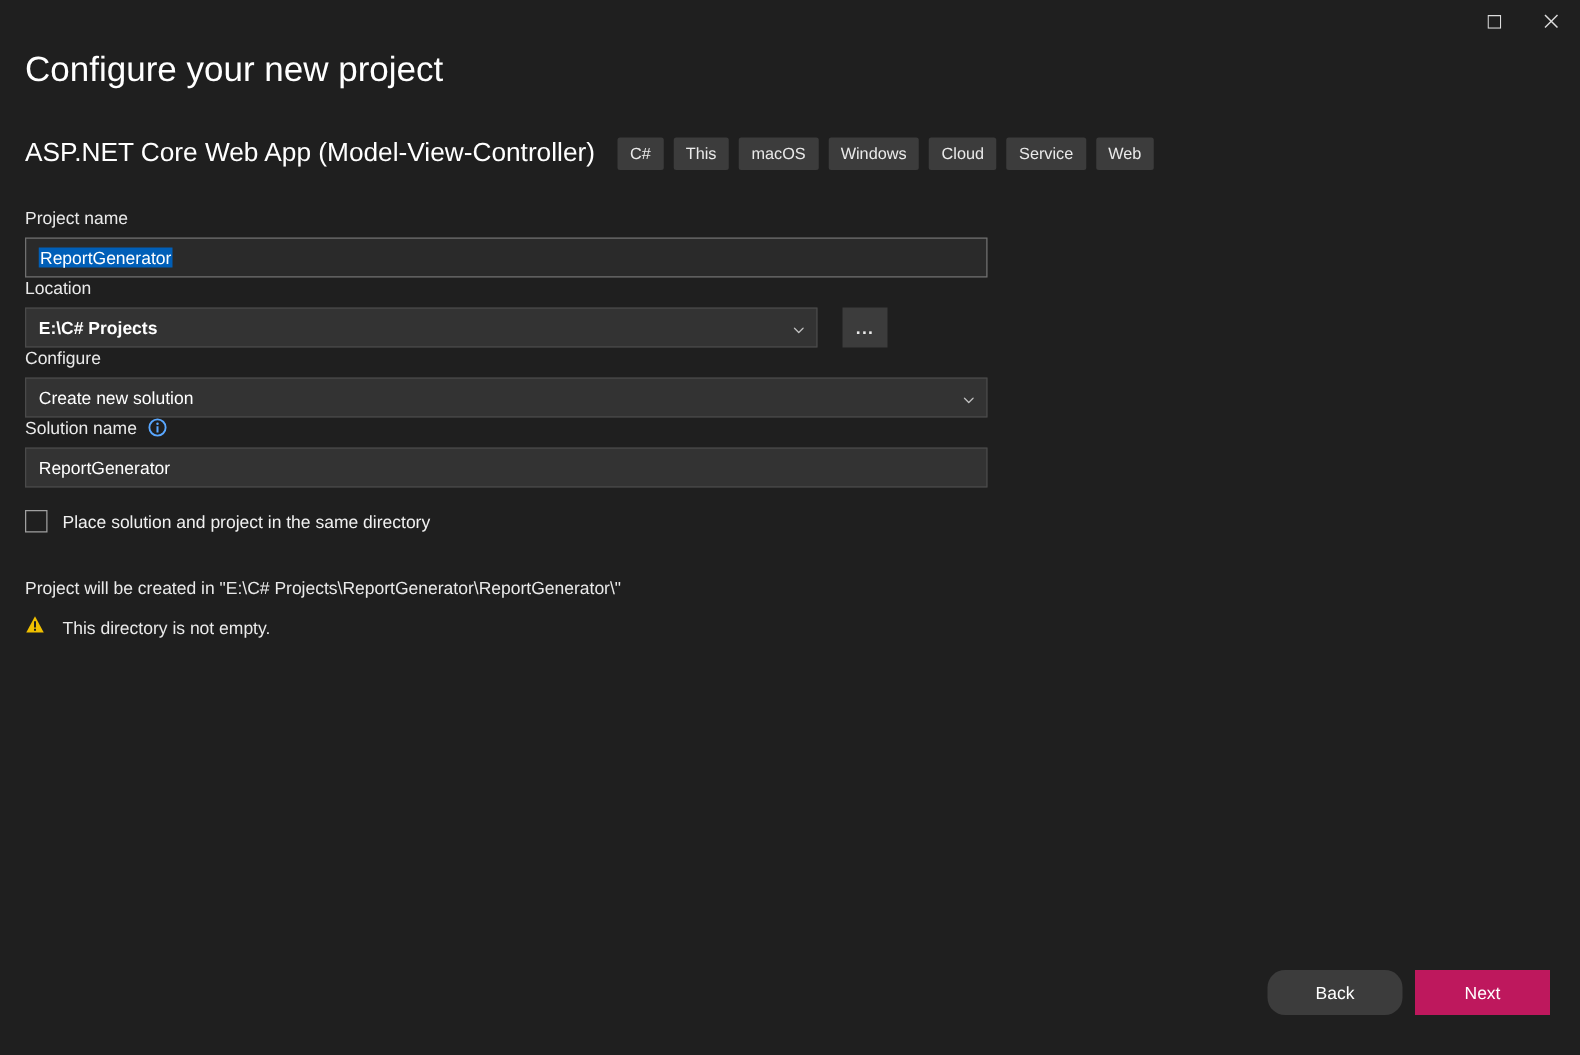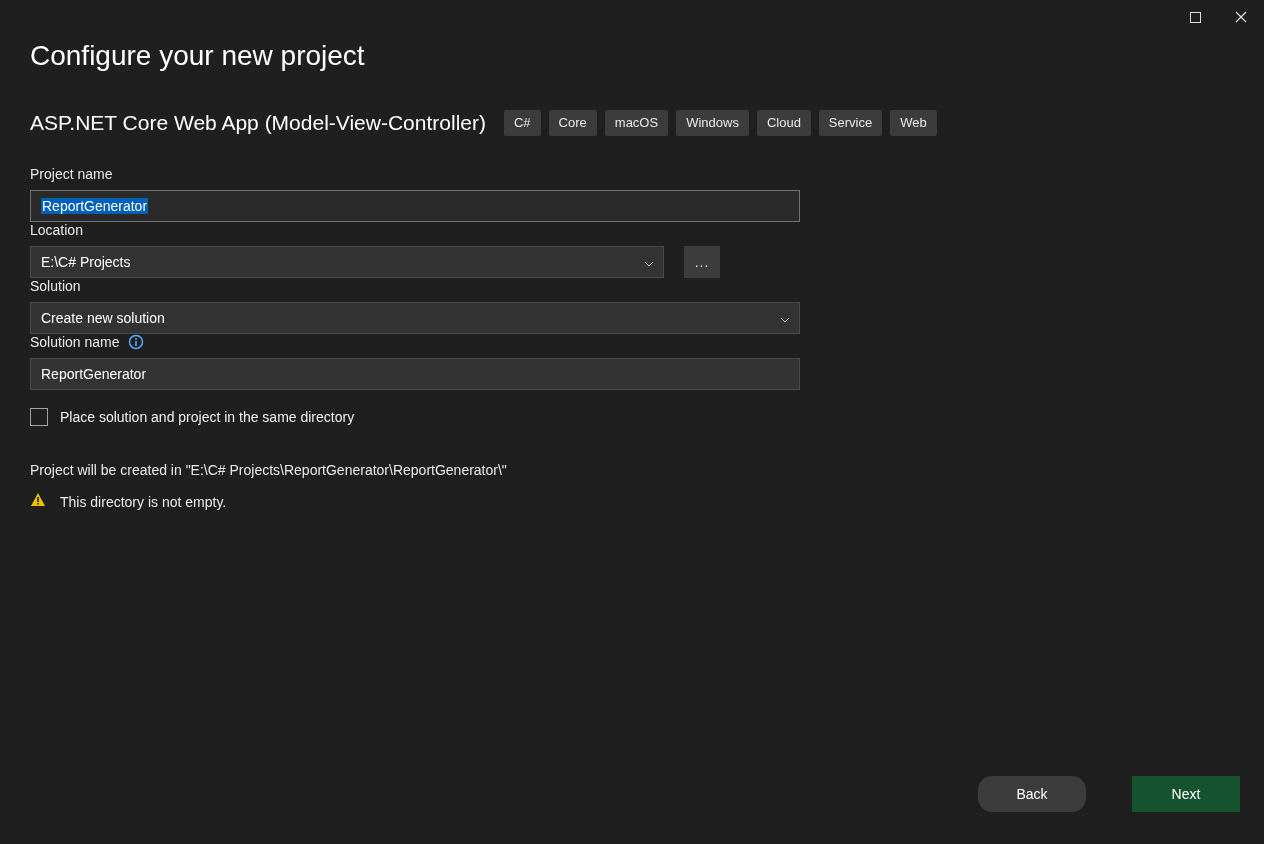--- a/index.html
+++ b/index.html
@@ -23,21 +23,21 @@
   .titlebar .btn {
     width: 46px;
     height: 34px;
     display: flex;
     align-items: center;
     justify-content: center;
   }
   .titlebar svg { stroke: #ddd; }
   .content {
     position: absolute;
-    left: 30px;
+    left: 20px;
     top: 40px;
     right: 30px;
   }
   h1 {
     font-weight: 400;
     font-size: 28px;
     letter-spacing: 0;
     margin-bottom: 38px;
     color: #fff;
   }
@@ -97,20 +97,21 @@
   .combo .caret {
     position: absolute;
     right: 10px;
     top: 50%;
     transform: translateY(-50%);
   }
   .loc-row {
     display:flex;
     gap:20px;
     align-items:center;
+    font-weight:bold;
   }
   .browse-btn {
     width:44px;
     height:32px;
     background:#3c3c3c;
     display:flex;
     align-items:center;
     justify-content:center;
     color:#eaeaea;
     font-size:14px;
@@ -152,21 +153,21 @@
     display:flex;
     gap:10px;
   }
   .btn-secondary,.btn-primary{
     width:108px;height:36px;
     display:flex;align-items:center;justify-content:center;
     font-size:14px;
     border:none;
   }
   .btn-secondary{background:#3c3c3c;color:#fff;border-radius:14px;}
-  .btn-primary{background:#14532d;color:#fff;margin-left:36px;}
+  .btn-primary{background:#be185d;color:#fff;}
 </style>
 </head>
 <body>
 
 <div class="titlebar">
   <div class="btn">
     <svg width="11" height="11">
         <rect x="0.5" y="0.5" width="10" height="10" fill="none" stroke-width="1"></rect>
       </svg>
   </div>
@@ -178,21 +179,21 @@
   </div>
 </div>
 
 <div class="content">
   <h1>Configure your new project</h1>
 
   <div class="template-row">
     <span class="template-name">ASP.NET Core Web App (Model-View-Controller)</span>
     <span class="tags" id="tags">
         <span class="tag">C#</span>
-        <span class="tag">Core</span>
+        <span class="tag">This</span>
         <span class="tag">macOS</span>
         <span class="tag">Windows</span>
         <span class="tag">Cloud</span>
         <span class="tag">Service</span>
         <span class="tag">Web</span>
       </span>
   </div>
 
   <div class="form">
 
@@ -207,21 +208,21 @@
         <span>E:\C# Projects</span>
         <span class="caret">
           <svg width="8" height="5">
               <polyline points="0,0 4,4 8,0" fill="none" stroke="#c0c0c0" stroke-width="1"></polyline>
             </svg>
         </span>
       </div>
       <div class="browse-btn">...</div>
     </div>
 
-    <div class="label">Solution</div>
+    <div class="label">Configure</div>
     <div class="combo">
       <span>Create new solution</span>
       <span class="caret">
         <svg width="8" height="5">
             <polyline points="0,0 4,4 8,0" fill="none" stroke="#c0c0c0" stroke-width="1"></polyline>
           </svg>
       </span>
     </div>
 
     <div class="label">

